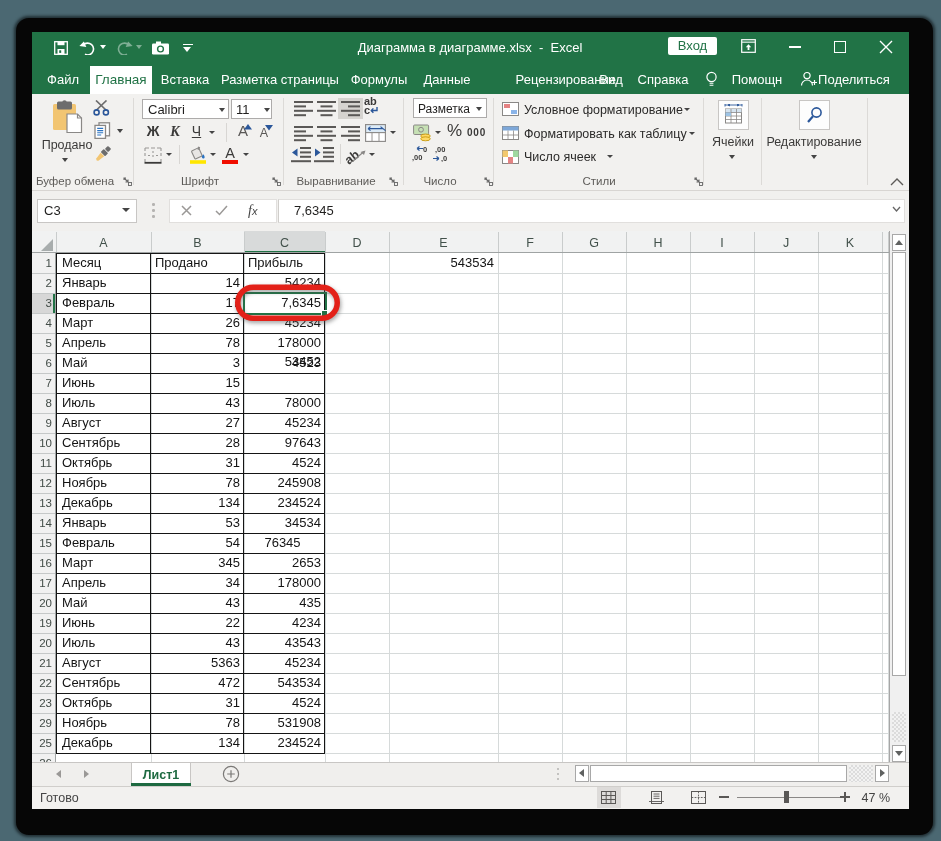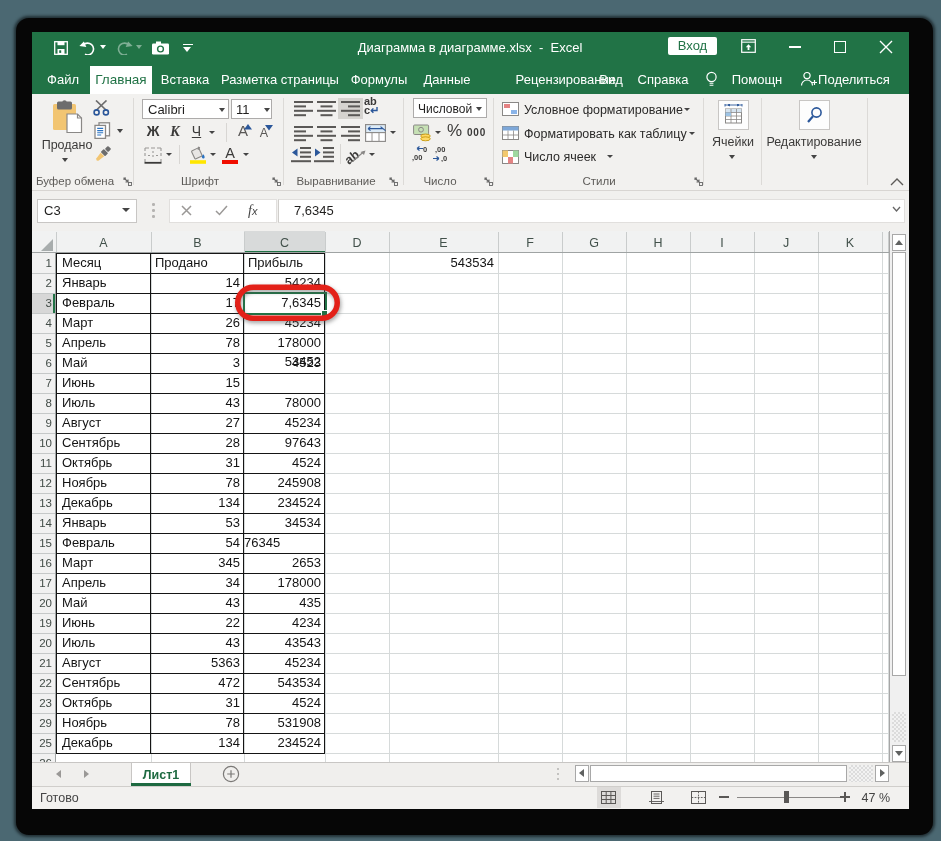--- a/index.html
+++ b/index.html
@@ -229,21 +229,21 @@
     <path d="M1 1.5 L6.5 5.5 L1 9.5 z" fill="#2b579a"></path>
   </svg>
 <div class="a" style="left:339.8px;top:144px;width:1px;height:20px;background:#d8d6d3;"></div>
 <div class="a" style="left:344px;top:147px;width:22px;height:16px;color:#3b3a39;font-size:12.5px;font-weight:bold;line-height:16px;transform:rotate(-38deg);">ab</div>
 <svg class="a" style="left:352px;top:150px" width="14" height="12" viewBox="0 0 14 12">
     <path d="M1 11 L12 1.5" stroke="#8a8886" stroke-width="1.2"></path>
     <path d="M13.5 0.5 L8.5 2 L12 5 Z" fill="#8a8886"></path>
   </svg>
 <div class="a" style="left:369px;top:152.5px;width:0;height:0;border-left:3.2px solid transparent;border-right:3.2px solid transparent;border-top:3.8px solid #444;"></div>
 <div class="a" style="left:413px;top:98px;width:73.5px;height:20px;background:#fff;border:1px solid #adabaa;"></div>
-<div class="a" style="left:418px;top:102px;width:58px;height:14px;color:#201f1e;font-size:12px;line-height:14px">Числовой</div>
+<div class="a" style="left:418px;top:102px;width:58px;height:14px;color:#201f1e;font-size:12px;line-height:14px">Разметка</div>
 <div class="a" style="left:476px;top:106.5px;width:0;height:0;border-left:3.8px solid transparent;border-right:3.8px solid transparent;border-top:4.2px solid #444;"></div>
 <svg class="a" style="left:413px;top:123.5px" width="20" height="18" viewBox="0 0 20 18">
     <rect x="0.6" y="1" width="15 " height="9.5" rx="1" fill="#c6e0b4" stroke="#8a8886" stroke-width="1"></rect>
     <circle cx="8" cy="5.7" r="2.4" fill="none" stroke="#8a8886" stroke-width="1"></circle>
     <ellipse cx="12.5" cy="12" rx="4.8" ry="2" fill="#ffd966" stroke="#bf9000" stroke-width="0.8"></ellipse>
     <ellipse cx="12.5" cy="14.8" rx="4.8" ry="2" fill="#ffd966" stroke="#bf9000" stroke-width="0.8"></ellipse>
   </svg>
 <div class="a" style="left:434.5px;top:130.5px;width:0;height:0;border-left:3.2px solid transparent;border-right:3.2px solid transparent;border-top:3.8px solid #444;"></div>
 <div class="a" style="left:447px;top:123px;width:16px;height:16px;color:#3b3a39;font-size:17px;line-height:16px">%</div>
 <div class="a" style="left:467px;top:126.5px;width:20px;height:11px;color:#3b3a39;font-size:10px;font-weight:bold;line-height:11px;letter-spacing:0.8px">000</div>
@@ -506,21 +506,21 @@
 <div class="a" style="left:151px;top:473px;width:89px;height:20px;color:#141414;font-size:13px;line-height:20px;text-align:right">78</div>
 <div class="a" style="left:244px;top:473px;width:77px;height:20px;color:#141414;font-size:13px;line-height:20px;text-align:right">245908</div>
 <div class="a" style="left:62px;top:493px;width:85px;height:20px;color:#141414;font-size:13px;line-height:20px">Декабрь</div>
 <div class="a" style="left:151px;top:493px;width:89px;height:20px;color:#141414;font-size:13px;line-height:20px;text-align:right">134</div>
 <div class="a" style="left:244px;top:493px;width:77px;height:20px;color:#141414;font-size:13px;line-height:20px;text-align:right">234524</div>
 <div class="a" style="left:62px;top:513px;width:85px;height:20px;color:#141414;font-size:13px;line-height:20px">Январь</div>
 <div class="a" style="left:151px;top:513px;width:89px;height:20px;color:#141414;font-size:13px;line-height:20px;text-align:right">53</div>
 <div class="a" style="left:244px;top:513px;width:77px;height:20px;color:#141414;font-size:13px;line-height:20px;text-align:right">34534</div>
 <div class="a" style="left:62px;top:533px;width:85px;height:20px;color:#141414;font-size:13px;line-height:20px">Февраль</div>
 <div class="a" style="left:151px;top:533px;width:89px;height:20px;color:#141414;font-size:13px;line-height:20px;text-align:right">54</div>
-<div class="a" style="left:244px;top:533px;width:77px;height:20px;color:#141414;font-size:13px;line-height:20px;text-align:left">76345</div>
+<div class="a" style="left:244px;top:533px;width:77px;height:20px;color:#141414;font-size:13px;line-height:20px;text-align:center">76345</div>
 <div class="a" style="left:62px;top:553px;width:85px;height:20px;color:#141414;font-size:13px;line-height:20px">Март</div>
 <div class="a" style="left:151px;top:553px;width:89px;height:20px;color:#141414;font-size:13px;line-height:20px;text-align:right">345</div>
 <div class="a" style="left:244px;top:553px;width:77px;height:20px;color:#141414;font-size:13px;line-height:20px;text-align:right">2653</div>
 <div class="a" style="left:62px;top:573px;width:85px;height:20px;color:#141414;font-size:13px;line-height:20px">Апрель</div>
 <div class="a" style="left:151px;top:573px;width:89px;height:20px;color:#141414;font-size:13px;line-height:20px;text-align:right">34</div>
 <div class="a" style="left:244px;top:573px;width:77px;height:20px;color:#141414;font-size:13px;line-height:20px;text-align:right">178000</div>
 <div class="a" style="left:62px;top:593px;width:85px;height:20px;color:#141414;font-size:13px;line-height:20px">Май</div>
 <div class="a" style="left:151px;top:593px;width:89px;height:20px;color:#141414;font-size:13px;line-height:20px;text-align:right">43</div>
 <div class="a" style="left:244px;top:593px;width:77px;height:20px;color:#141414;font-size:13px;line-height:20px;text-align:right">435</div>
 <div class="a" style="left:62px;top:613px;width:85px;height:20px;color:#141414;font-size:13px;line-height:20px">Июнь</div>

